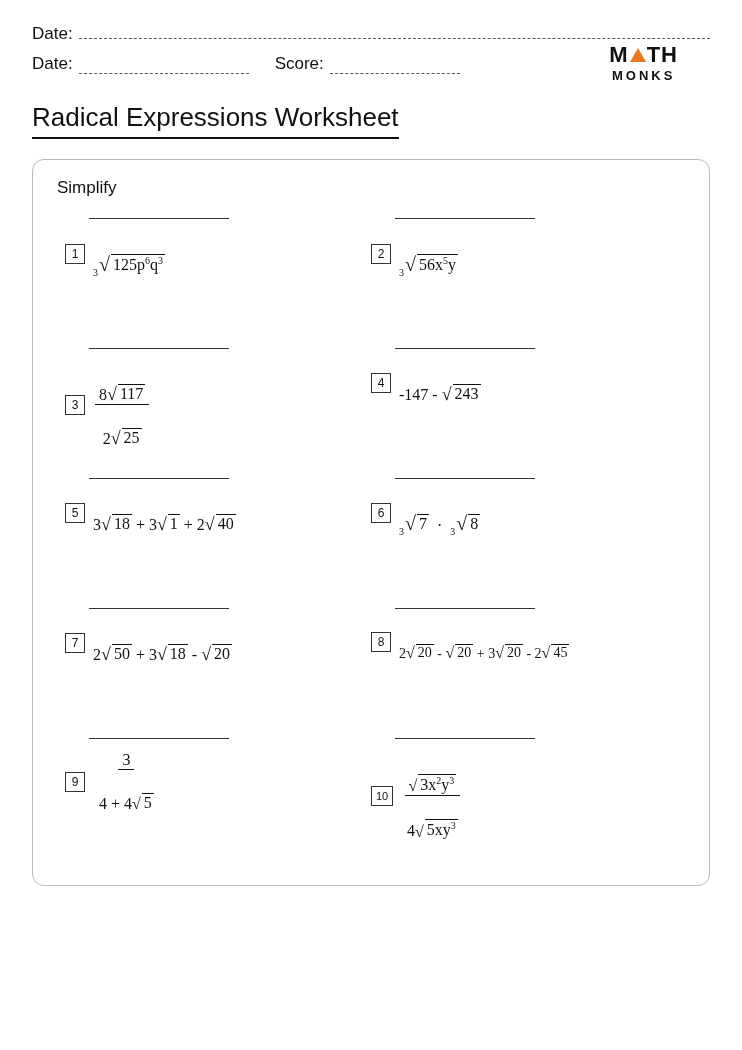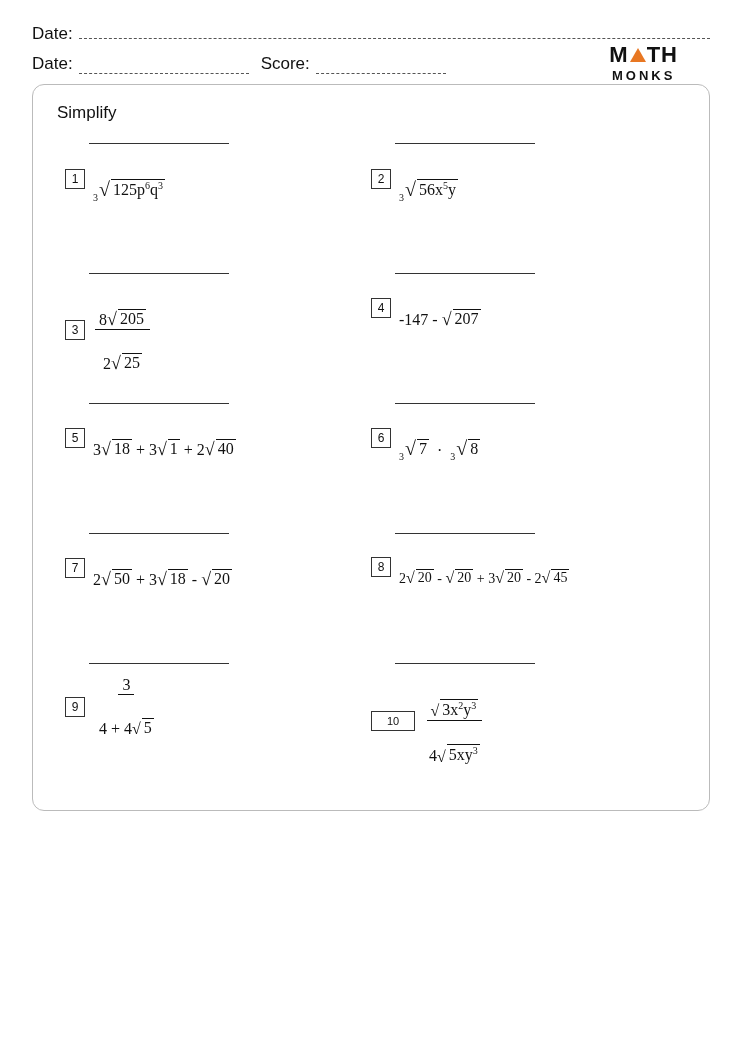--- a/index.html
+++ b/index.html
@@ -34,21 +34,21 @@
       align-items: flex-end;
       font-size: 17px;
       font-family: Arial, sans-serif;
     }
     .date-label { margin-right: 6px; }
     .dotted-line-short {
       border-bottom: 1.5px dashed #555;
       width: 170px;
       display: inline-block;
     }
-    .score-label { margin-left: 12px; margin-right: 6px; }
+    .score-label { margin-left: 26px; margin-right: 6px; }
     .dotted-line-score {
       border-bottom: 1.5px dashed #555;
       width: 130px;
       display: inline-block;
     }
     .logo-area {
       position: absolute;
       top: 18px;
       right: 32px;
       text-align: center;
@@ -207,20 +207,21 @@
     </div>
     <div class="date-score-line">
       <span class="date-label">Date:</span>
       <div class="dotted-line-short"></div>
       <span class="score-label">Score:</span>
       <div class="dotted-line-score"></div>
     </div>
   </div>
 
   
+  <div class="worksheet-title">Radical Expressions Worksheet</div>
 
   
   <div class="main-box">
     <div class="simplify-label">Simplify</div>
 
     <div class="problems-grid">
 
       <div class="problem-cell left">
         <div class="answer-line"></div>
         <div class="problem-content">
@@ -251,42 +252,42 @@
 
       <div class="problem-cell left">
         <div class="answer-line"></div>
         <div class="problem-content">
           <span class="problem-number">3</span>
           <span class="math-expr">
             <span class="fraction">
               <span class="frac-num">
                 8<span class="rad">
                     <span class="rad-symbol" style="font-size:18px">√</span>
-                    <span class="rad-content">205</span>
+                    <span class="rad-content">117</span>
                   </span>
               </span>
               <span class="frac-den">
                 2<span class="rad">
                     <span class="rad-symbol" style="font-size:18px">√</span>
                     <span class="rad-content">25</span>
                   </span>
               </span>
             </span>
           </span>
         </div>
       </div>
 
       <div class="problem-cell">
         <div class="answer-line"></div>
         <div class="problem-content">
           <span class="problem-number">4</span>
           <span class="math-expr">
             -147 - <span class="rad">
                 <span class="rad-symbol" style="font-size:18px">√</span>
-                <span class="rad-content">207</span>
+                <span class="rad-content">243</span>
               </span>
           </span>
         </div>
       </div>
 
       <div class="problem-cell left">
         <div class="answer-line"></div>
         <div class="problem-content">
           <span class="problem-number">5</span>
           <span class="math-expr">
@@ -384,21 +385,21 @@
                     <span class="rad-content">5</span>
                   </span></span>
             </span>
           </span>
         </div>
       </div>
 
       <div class="problem-cell">
         <div class="answer-line"></div>
         <div class="problem-content">
-          <span class="problem-number" style="font-size:11px;width:44px;">10</span>
+          <span class="problem-number" style="font-size:11px;width:22px;">10</span>
           <span class="math-expr">
             <span class="fraction">
               <span class="frac-num">
                 <span class="rad">
                     <span class="rad-symbol" style="font-size:16px">√</span>
                     <span class="rad-content">3x<sup>2</sup>y<sup>3</sup></span>
                   </span>
               </span>
               <span class="frac-den">
                 4<span class="rad">

